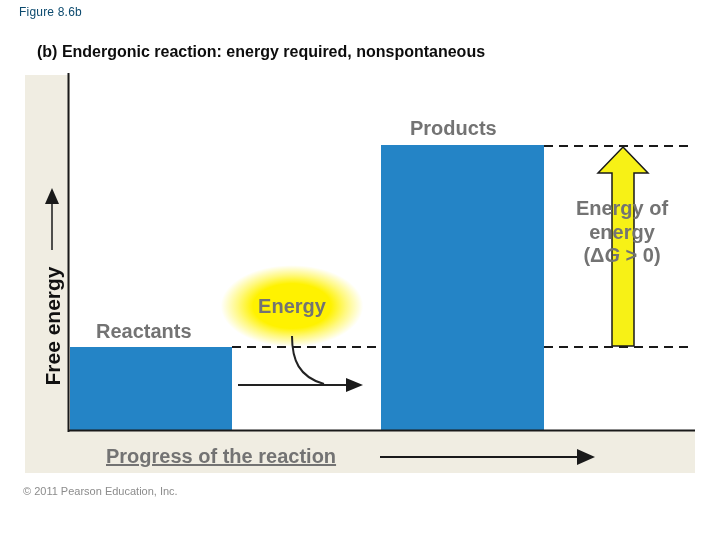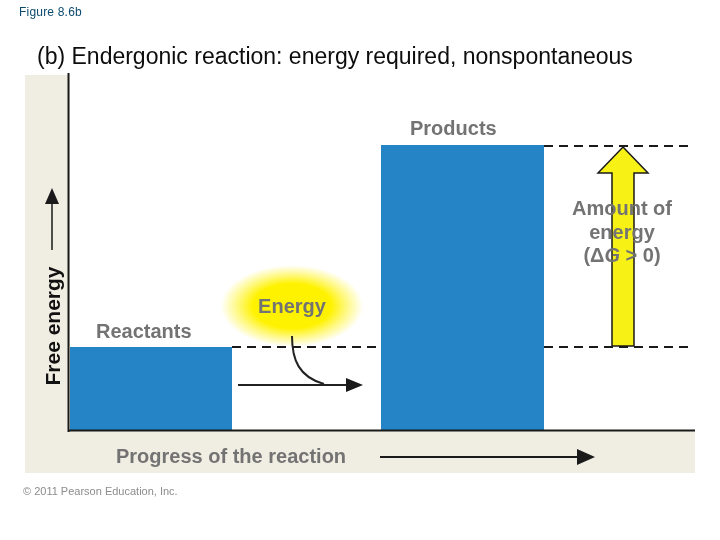--- a/index.html
+++ b/index.html
@@ -3,36 +3,36 @@
 <meta charset="utf-8">
 <style>
   html,body{margin:0;padding:0;}
   body{
     width:720px;height:540px;position:relative;overflow:hidden;
     background:#ffffff;font-family:"Liberation Sans",sans-serif;
     -webkit-font-smoothing:antialiased;
   }
   .abs{position:absolute;}
   .fig-label{left:19px;top:5px;font-size:12px;color:#0c4a6e;letter-spacing:.2px;}
-  .title{left:37px;top:43px;font-size:23px;font-weight:normal;color:#0d0d0d;white-space:nowrap;text-align:right;}
+  .title{left:37px;top:43px;font-size:16px;font-weight:bold;color:#0d0d0d;white-space:nowrap;text-align:right;}
   .panel{left:25px;top:75px;width:670px;height:398px;background:#f0ede2;}
   .plot{left:70px;top:75px;width:625px;height:356px;background:#ffffff;}
   .bar{background:#2484C6;}
   .bar-reactants{left:70px;top:347px;width:162px;height:83px;}
   .bar-products{left:381px;top:145px;width:163px;height:285px;}
   .glow{
     left:217px;top:263px;width:150px;height:86px;border-radius:50%;
     background:radial-gradient(closest-side,#FFF200 52%,rgba(255,242,0,.5) 72%,rgba(255,242,0,0) 95%);
   }
   .lbl{font-size:20px;font-weight:bold;color:#737373;white-space:nowrap;}
   .lbl-products{left:410px;top:117px;}
   .lbl-reactants{left:96px;top:320px;}
   .lbl-energy{left:217px;top:295px;width:150px;text-align:center;}
   .lbl-amount{left:547px;top:197px;width:150px;text-align:center;line-height:23.5px;}
-  .lbl-progress{left:116px;top:445px;}
+  .lbl-progress{left:106px;top:445px;text-decoration:underline;}
   .lbl-free-energy{
     left:-28px;top:315px;width:160px;height:22px;text-align:center;
     transform:rotate(-90deg);font-size:21px;font-weight:bold;color:#111;
   }
   .copyright{left:23px;top:485px;font-size:11px;color:#8c8c8c;}
   .ital{font-style:italic;}
   svg.overlay{left:0;top:0;pointer-events:none;}
 </style>
 </head>
 <body>
@@ -69,21 +69,21 @@
 
   <line x1="380" y1="457" x2="578" y2="457" stroke="#1a1a1a" stroke-width="2"></line>
   <polygon points="577,449 595,457 577,465" fill="#1a1a1a"></polygon>
 </svg>
 
 <div class="abs lbl lbl-products">Products</div>
 <div class="abs lbl lbl-reactants">Reactants</div>
 <div class="abs lbl lbl-energy">Energy</div>
 
 <div class="abs lbl lbl-amount">
-  <div>Amount of</div>
+  <div>Energy of</div>
   <div>energy</div>
   <div><span>(Δ</span><span class="ital">G</span><span> &gt; 0)</span></div>
 </div>
 
 <div class="abs lbl lbl-progress">Progress of the reaction</div>
 <div class="abs lbl-free-energy">Free energy</div>
 
 <div class="abs copyright">© 2011 Pearson Education, Inc.</div>
 
 </body></html>

